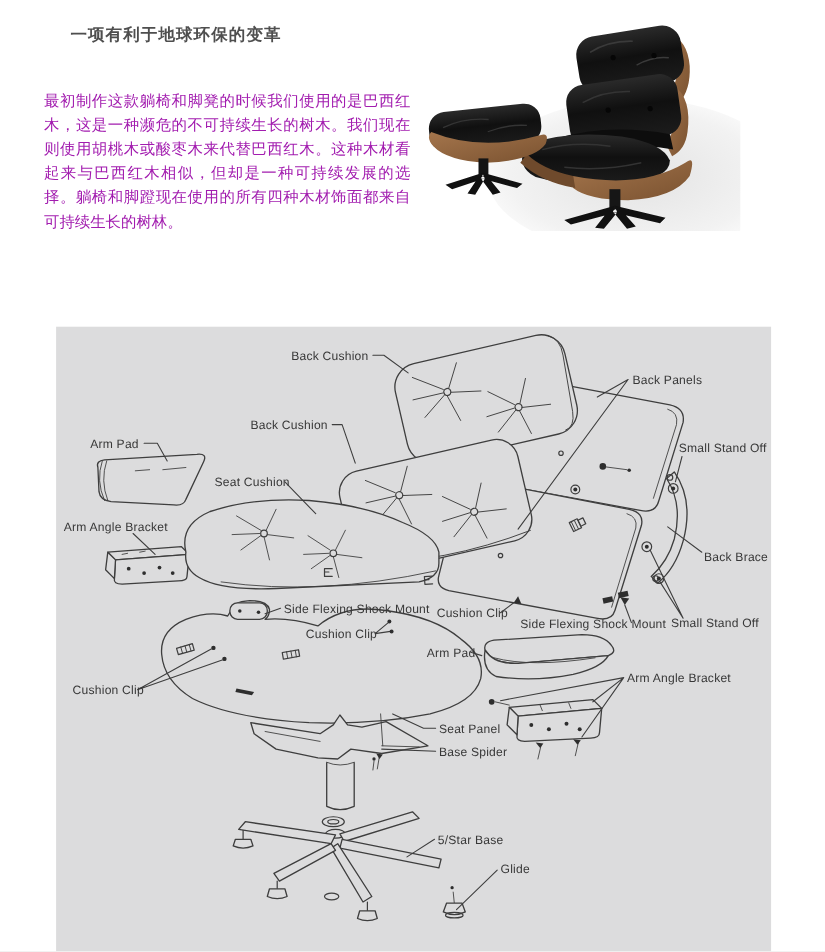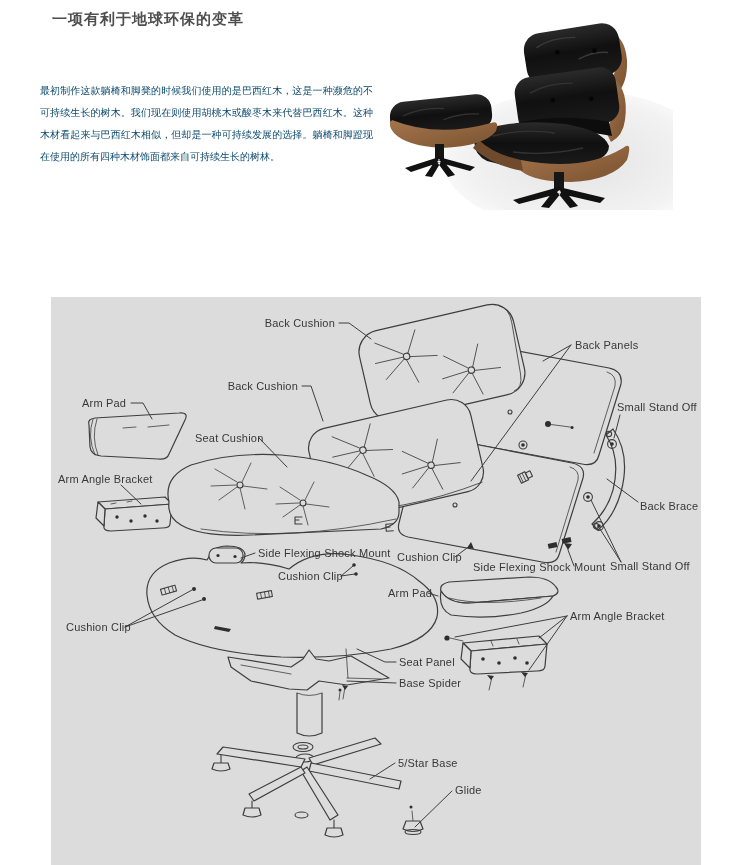--- a/index.html
+++ b/index.html
@@ -1,21 +1,21 @@
 <!DOCTYPE html>
 <html><head>
 <meta charset="utf-8">
 <style>
   html,body{margin:0;padding:0;}
   body{background:#ffffff;font-family:"Liberation Sans",sans-serif;}
   .page{position:relative;width:750px;height:865px;background:#ffffff;overflow:hidden;}
   .heading{position:absolute;left:48px;top:6px;font-size:15px;font-weight:bold;
-           color:#4e4e4e;letter-spacing:1px;margin:4px;}
-  .para{position:absolute;left:40px;top:80px;width:333px;font-size:10px;line-height:22px;
-        color:#0c4a6e;text-align:justify;margin:0;}
+           color:#4e4e4e;letter-spacing:1px;margin:16px;}
+  .para{position:absolute;left:40px;top:80px;width:333px;font-size:14px;line-height:22px;
+        color:#a21caf;text-align:justify;margin:0;}
   .photo{position:absolute;left:373px;top:20px;width:300px;height:190px;}
   .diagram{position:absolute;left:51px;top:297px;width:650px;height:568px;background:#dcdcdd;text-decoration:underline;}
   .diagram svg text{font-family:"Liberation Sans",sans-serif;font-size:11px;fill:#383838;letter-spacing:.2px;}
   svg .ln{stroke:#3e3e3e;stroke-width:1.1;fill:none;stroke-linecap:round;stroke-linejoin:round;}
   svg .shp{stroke:#3e3e3e;stroke-width:1.2;fill:#dcdcdd;stroke-linejoin:round;}
   svg .thin{stroke:#3e3e3e;stroke-width:.8;fill:none;stroke-linecap:round;}
   svg .leader{stroke:#3e3e3e;stroke-width:1;fill:none;stroke-linecap:round;stroke-linejoin:round;}
   svg .dot{fill:#2e2e2e;stroke:none;}
 </style>
 </head>

